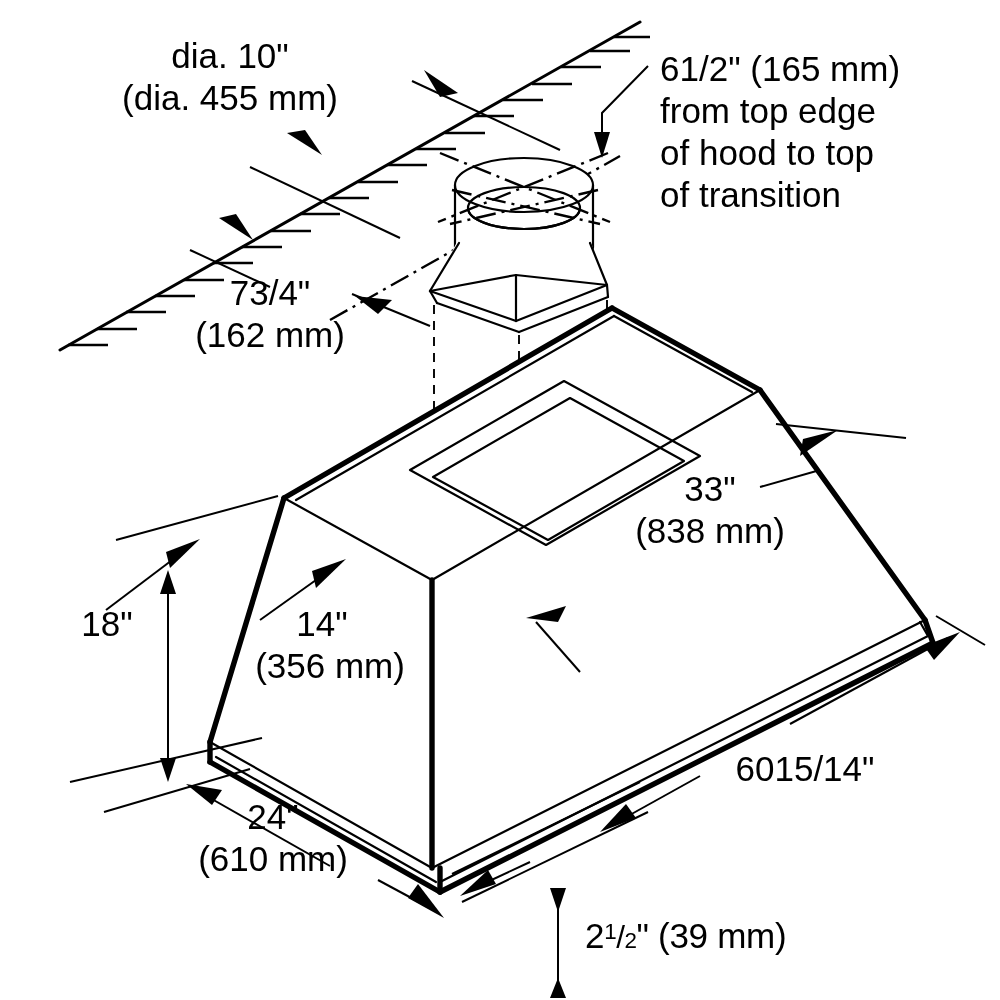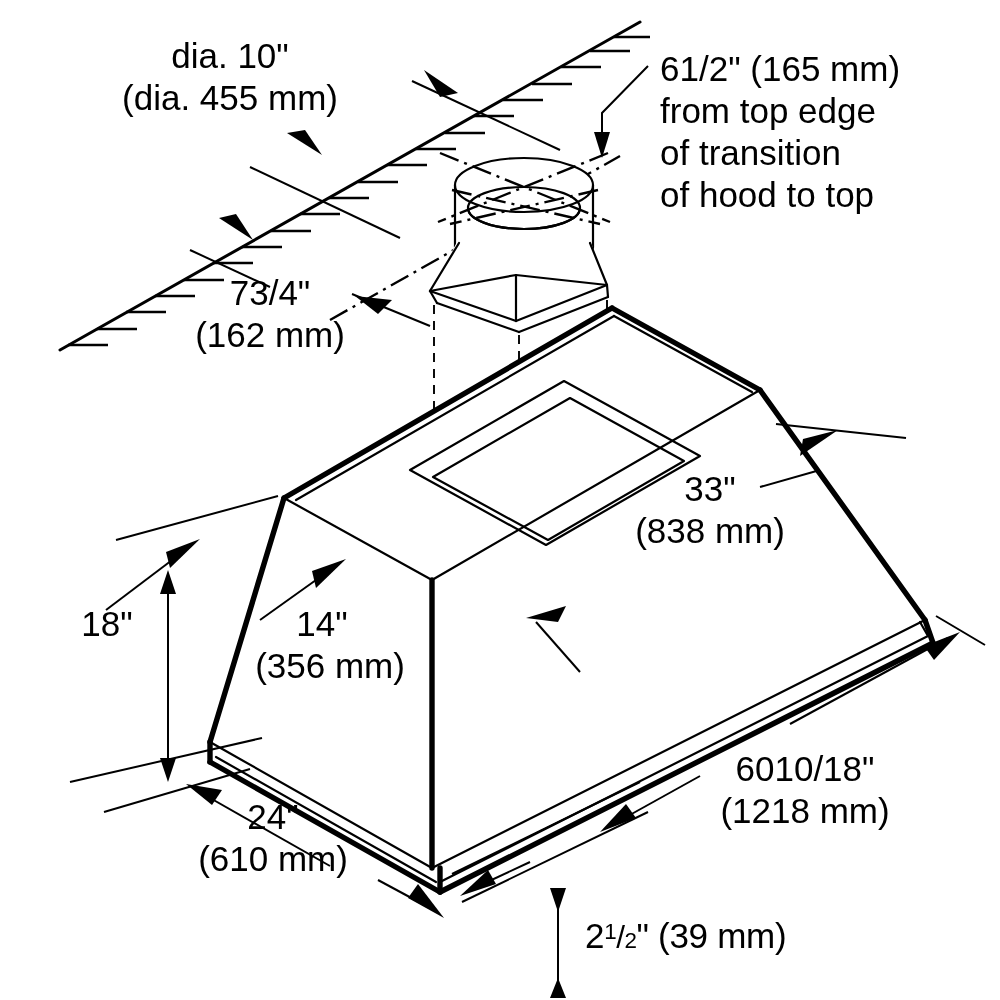--- a/index.html
+++ b/index.html
@@ -308,41 +308,40 @@
   </div>
 
   <div class="lbl-block ta-c" style="left:150px; top:272px; width:240px;">
     <span class="row"><span>7</span><span class="frac">3</span><span class="sl">/</span><span class="frac-d">4</span><span>"</span></span>
     <span class="row">(162 mm)</span>
   </div>
 
   <div class="lbl-block ta-l" style="left:660px; top:48px; width:330px;">
     <span class="row"><span>6</span><span class="frac">1</span><span class="sl">/</span><span class="frac-d">2</span><span>"</span> <span>(165 mm)</span></span>
     <span class="row">from top edge</span>
+    <span class="row">of hood to top</span>
     <span class="row">of transition</span>
-    <span class="row">of hood to top</span>
   </div>
 
   <div class="lbl-block ta-c" style="left:580px; top:468px; width:260px;">
     <span class="row">33"</span>
     <span class="row">(838 mm)</span>
   </div>
 
   <div class="lbl-block ta-c" style="left:0px; top:603px; width:232px;">
     <span class="row" style="display:block; text-align:center; padding-right:18px;">18"</span>
   </div>
 
   <div class="lbl-block ta-c" style="left:222px; top:603px; width:216px;">
     <span class="row" style="display:block; text-align:center; padding-right:16px;">14"</span>
     <span class="row">(356 mm)</span>
   </div>
 
   <div class="lbl-block ta-c" style="left:650px; top:748px; width:310px;">
-    <span class="row"><span>60</span><span class="frac">10</span><span class="sl">/</span><span class="frac-d">18</span><span>"</span></span>
-    <span class="row">(1218 mm)</span>
+    <span class="row"><span>60</span><span class="frac">15</span><span class="sl">/</span><span class="frac-d">14</span><span>"</span></span>
   </div>
 
   <div class="lbl-block ta-c" style="left:148px; top:796px; width:250px;">
     <span class="row">24"</span>
     <span class="row">(610 mm)</span>
   </div>
 
   <div class="lbl ta-l" style="left:585px; top:910px; width:400px;">
     <span>2</span><span class="frac">1</span><span class="sl">/</span><span class="frac-d">2</span><span>"</span> <span>(39 mm)</span>
   </div>

